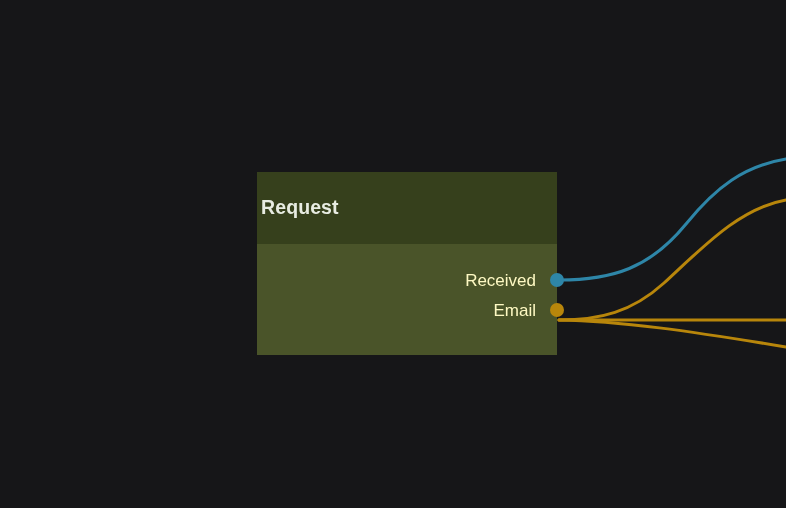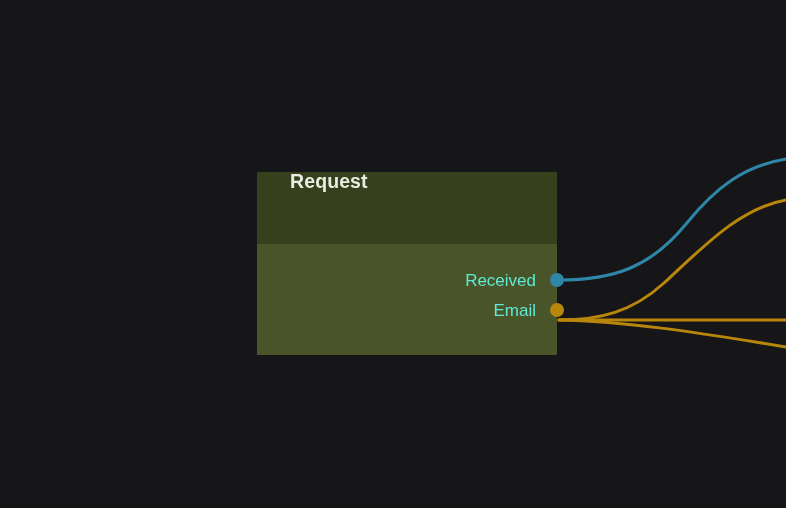--- a/index.html
+++ b/index.html
@@ -38,22 +38,22 @@
     box-sizing: border-box;
     z-index: 2;
     display: flex;
     flex-direction: column;
     overflow: visible;
   }
 
   .node-header {
     box-sizing: border-box;
     display: flex;
-    align-items: flex-start;
-    padding-left: 33px;
+    align-items: center;
+    padding-left: 4px;
   }
 
   .node-title {
     font-size: 19.5px;
     font-weight: bold;
     color: #e8ece2;
     letter-spacing: 0.1px;
     line-height: 1;
     white-space: nowrap;
   }
@@ -71,21 +71,21 @@
     display: flex;
     align-items: center;
     justify-content: flex-end;
     height: 22px;
     white-space: nowrap;
   }
 
   .port-label {
     font-size: 17px;
     font-weight: normal;
-    color: #5eead4;
+    color: #fef9c3;
     line-height: 1;
     padding-right: 21px;
   }
 
   .port-dot {
     position: absolute;
     right: -7px;
     width: 14px;
     height: 14px;
     border-radius: 50%;

